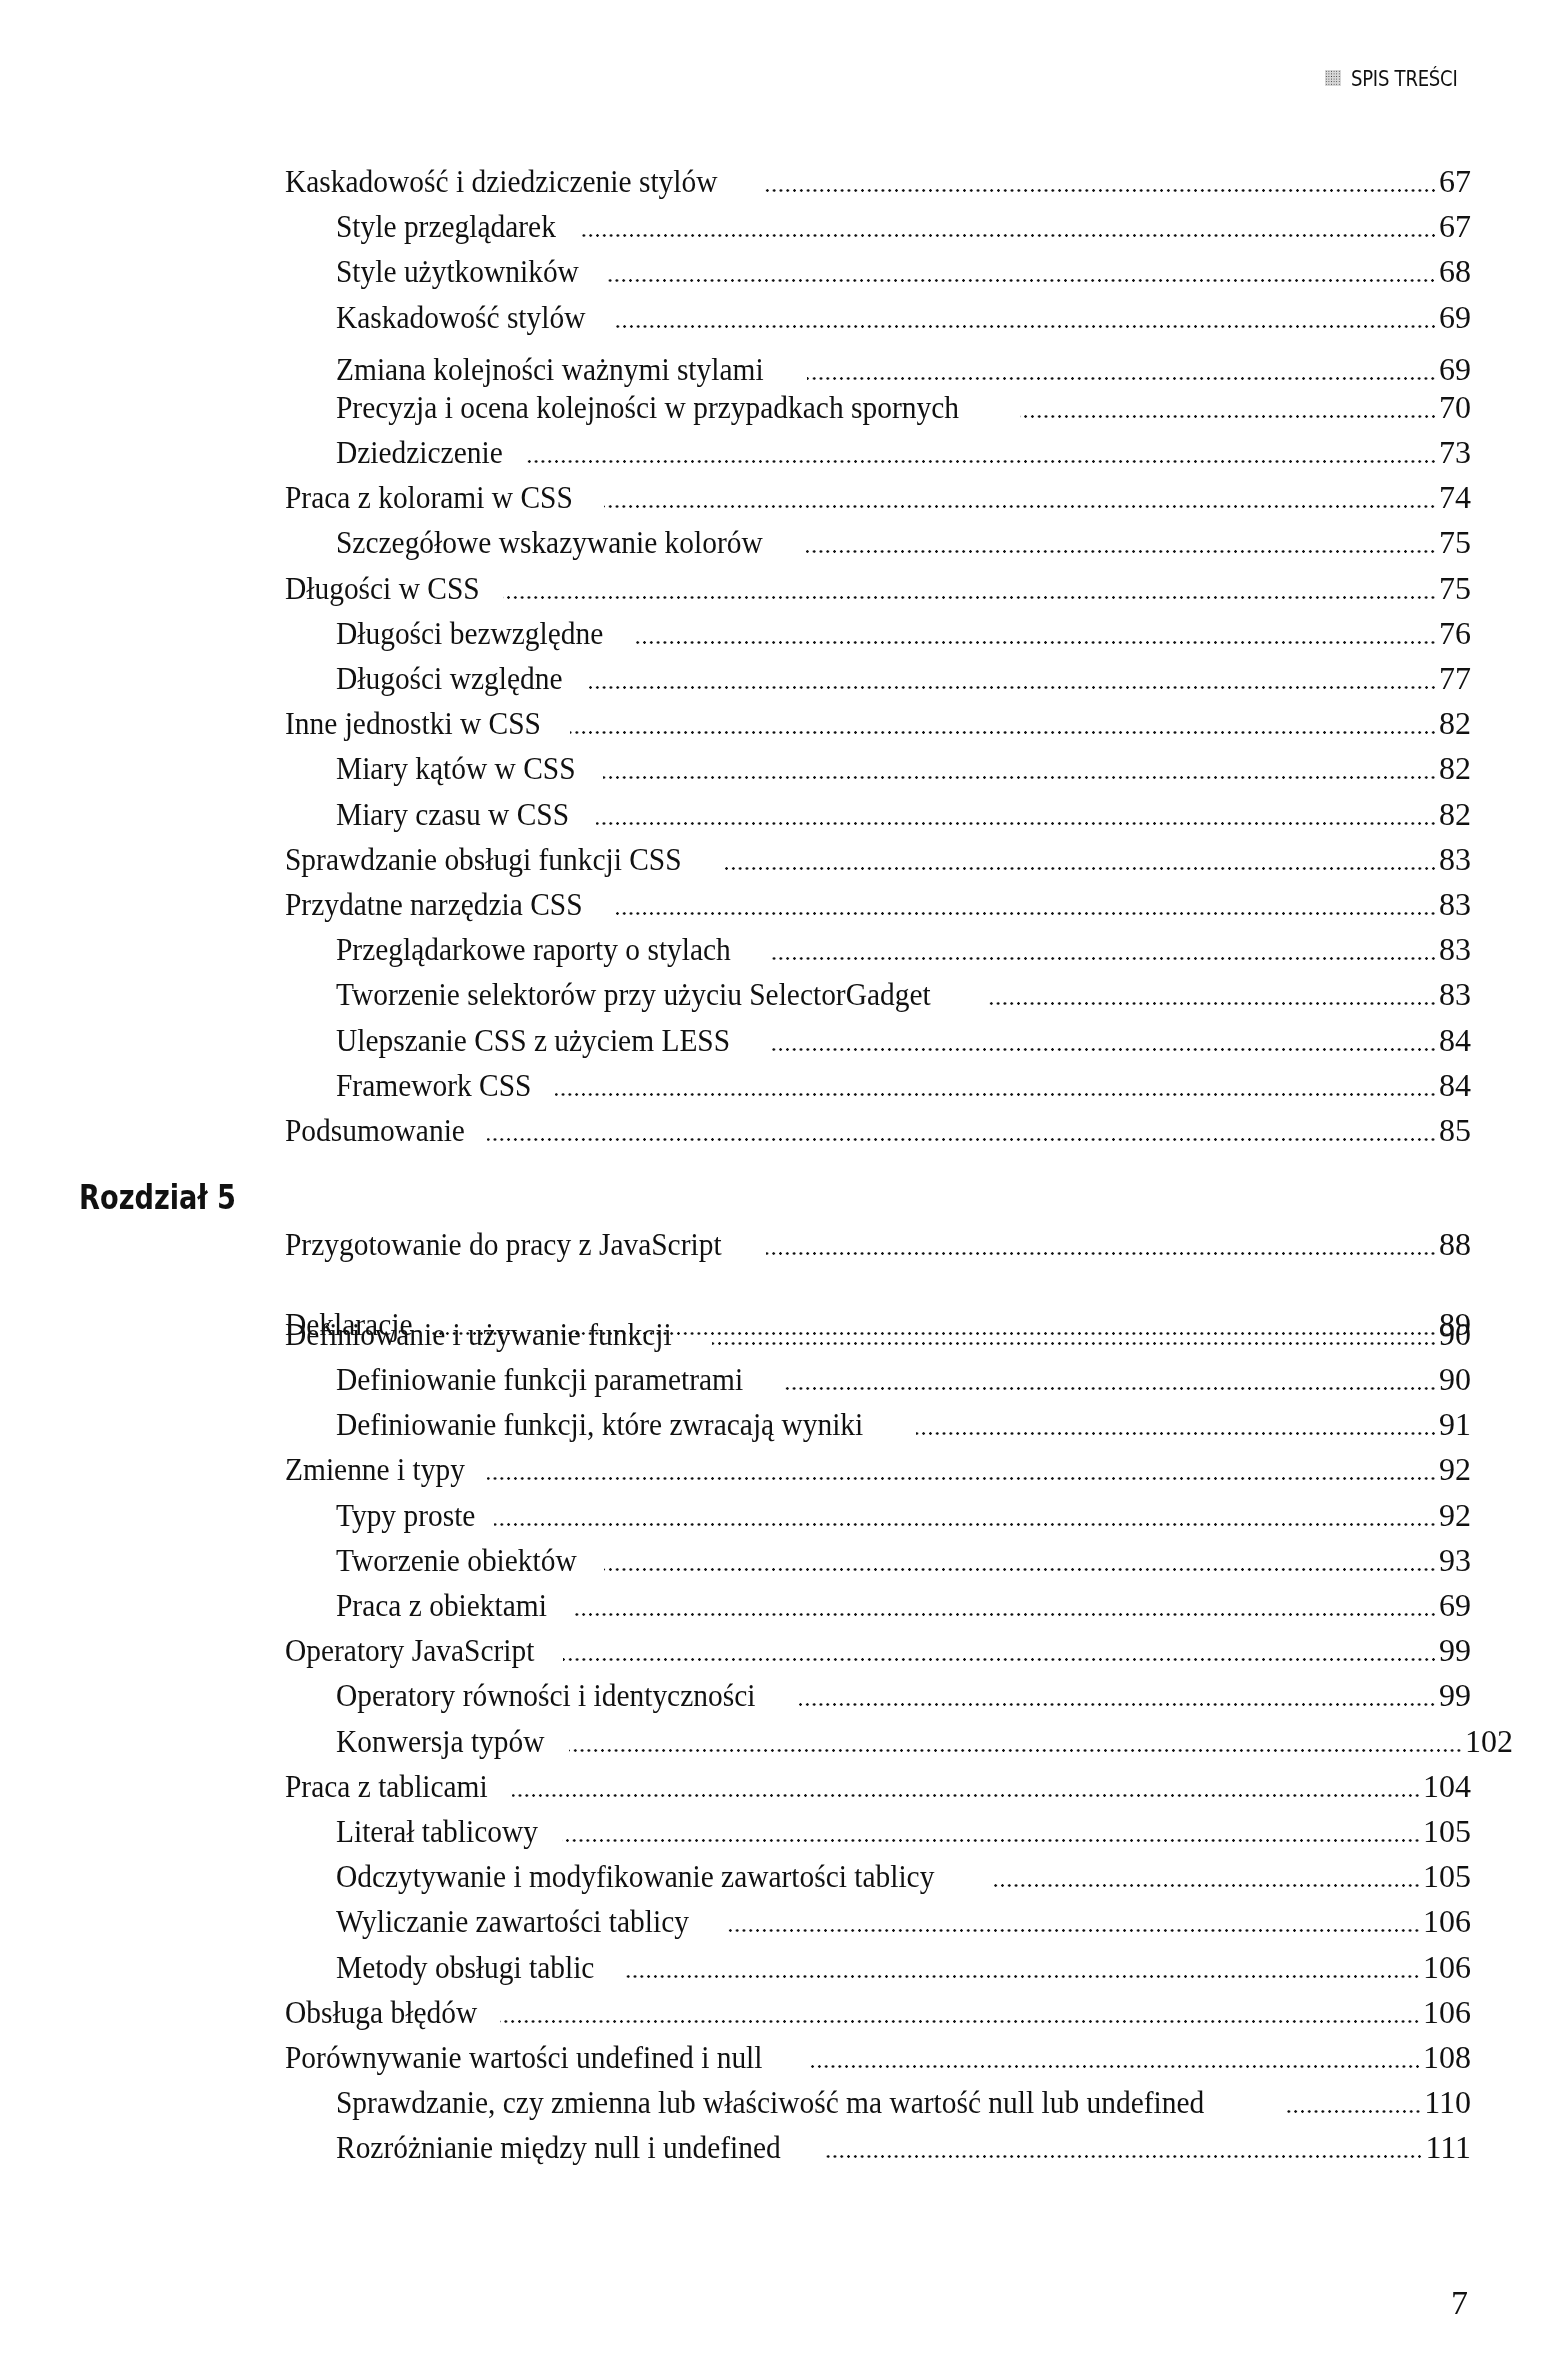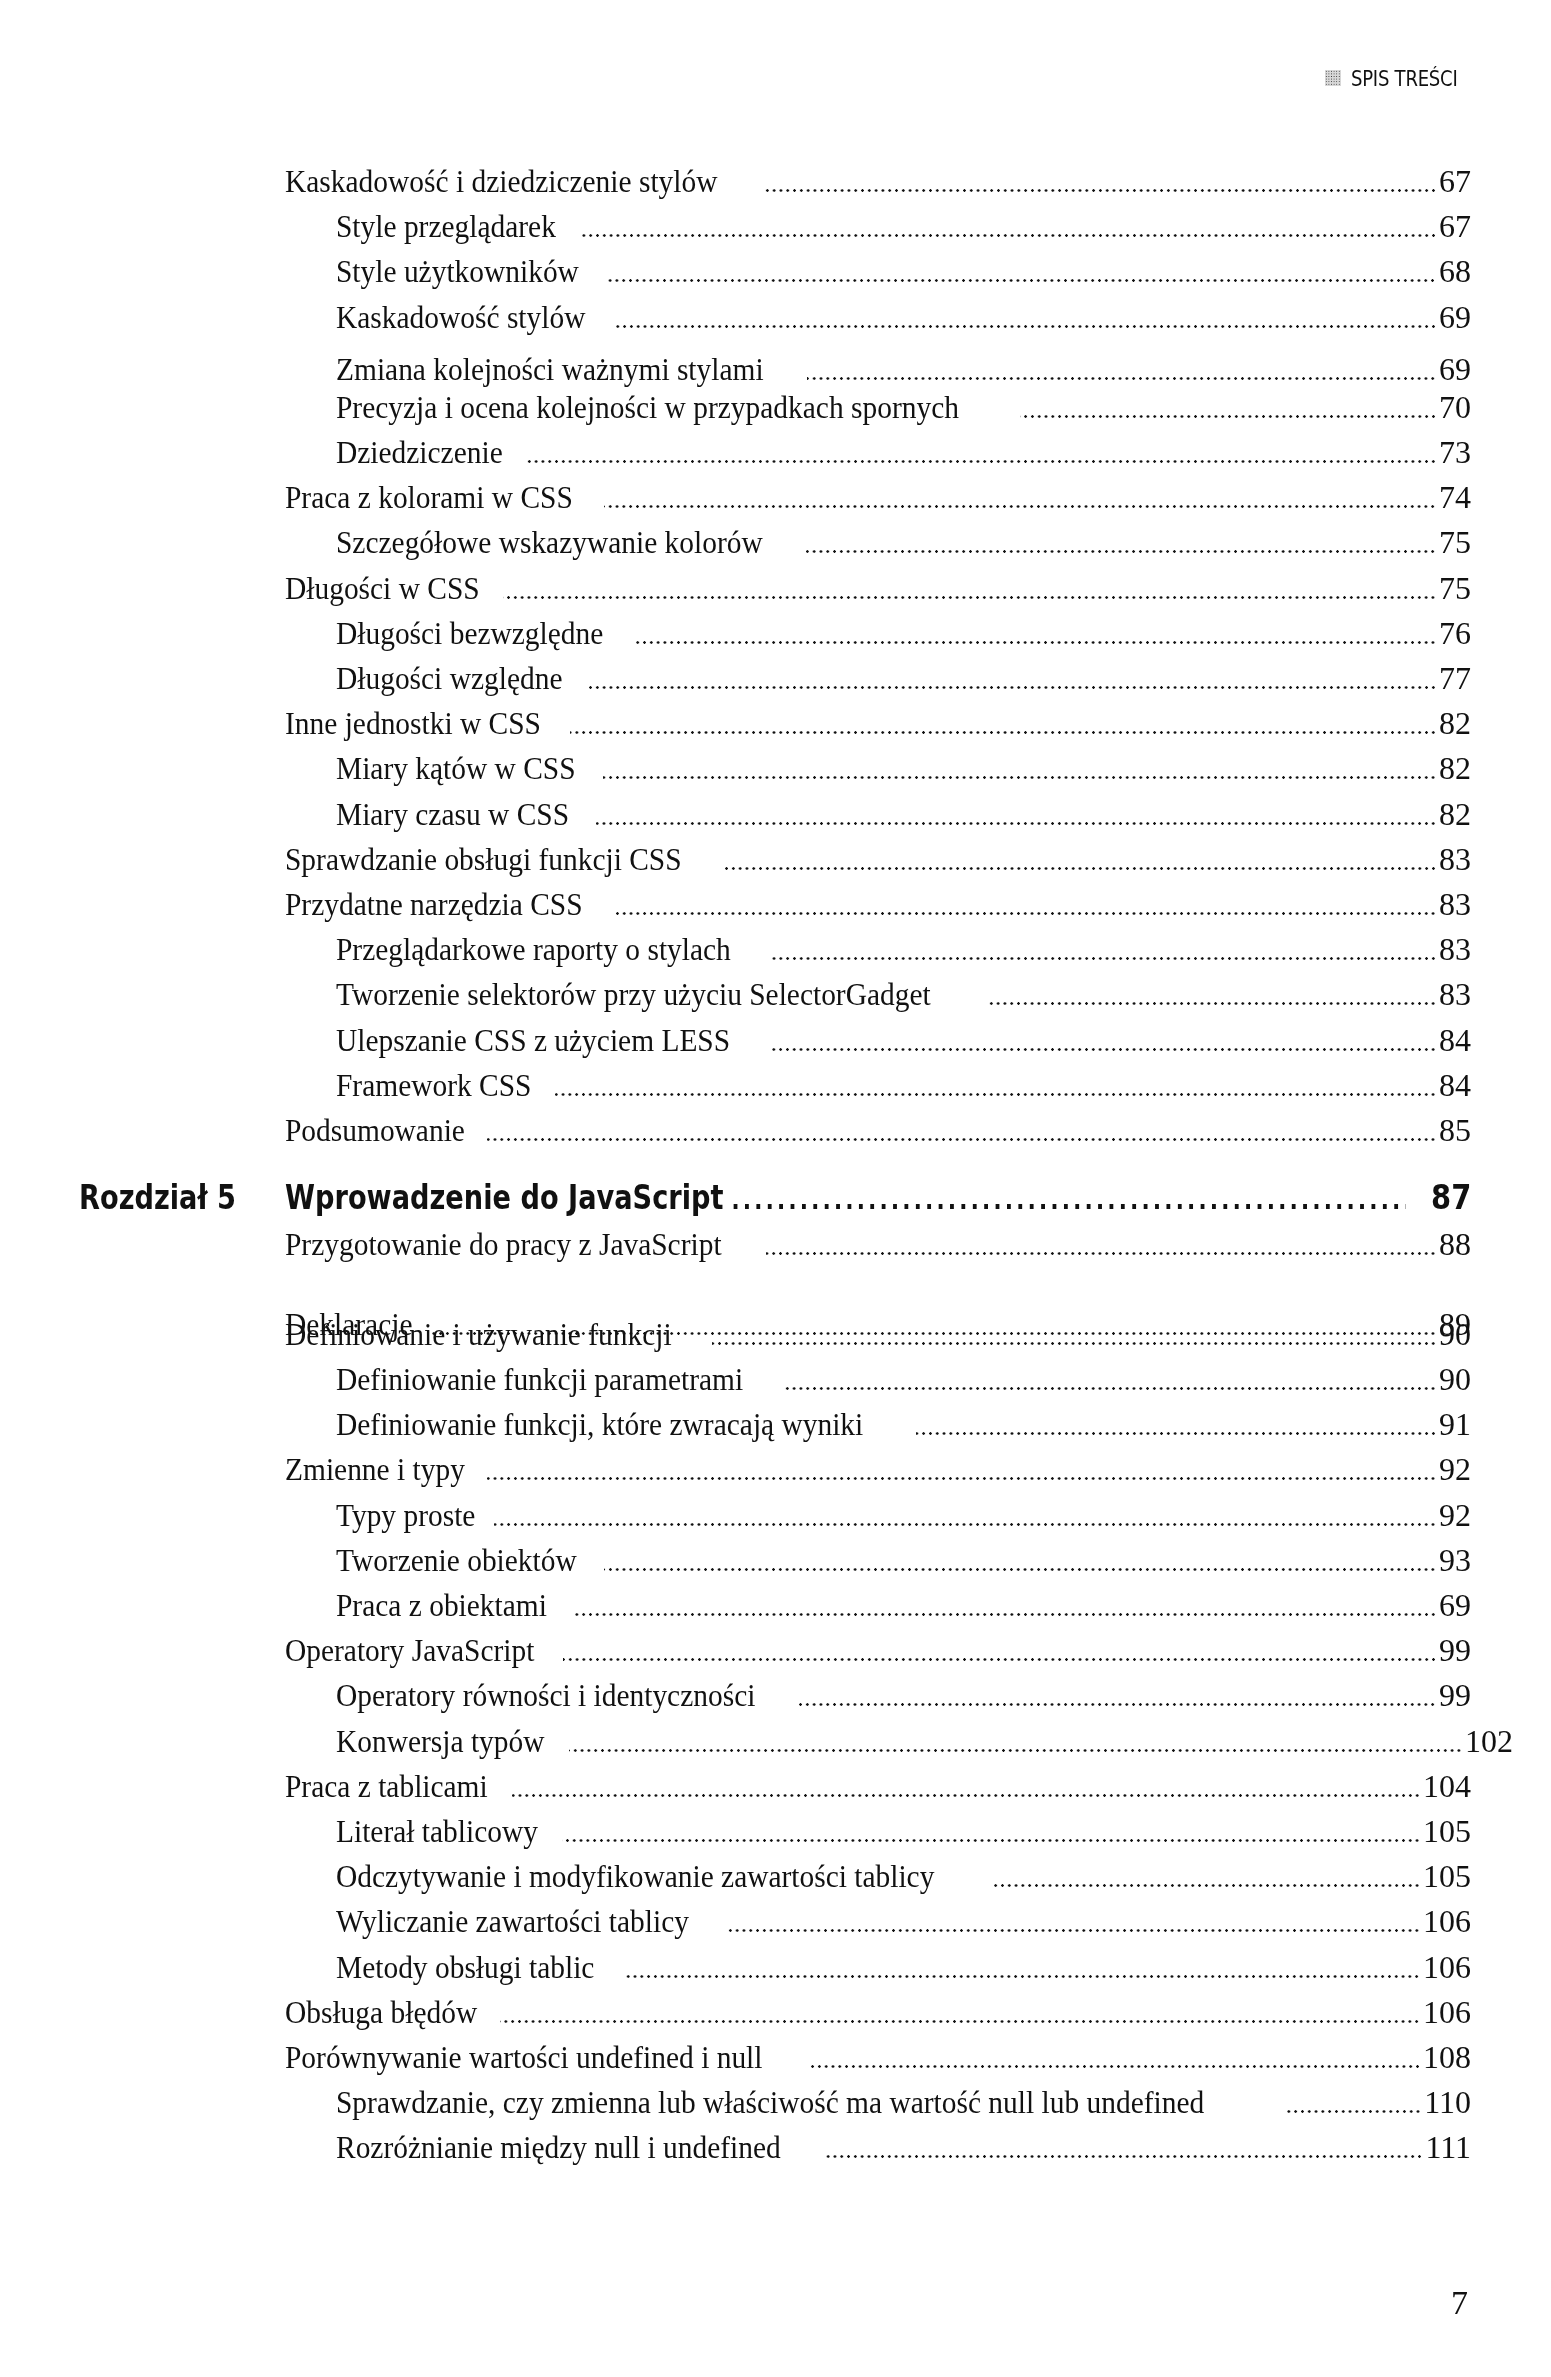--- a/index.html
+++ b/index.html
@@ -37,25 +37,20 @@
 <body>
 
 <div class="header">
   <span class="sq"></span>
   <span class="title">SPIS TREŚCI</span>
 </div>
 
 <div class="toc" id="toc">
   <div class="chapter" id="chapter-row" style="top: 1178px;">
     <span class="chap-label">Rozdział 5</span>
-    <div class="entry">
-      <span class="label">Wprowadzenie do JavaScript</span>
-      <span class="leader"></span>
-      <span class="page">87</span>
-    </div>
   </div>
 <div class="row l1" style="top: 162px;">
       <div class="entry">
         <span class="label">Kaskadowość i dziedziczenie stylów</span>
         <span class="leader"></span>
         <span class="page">67</span>
       </div>
     </div>
     <div class="row l2" style="top: 207px;">
       <div class="entry">

